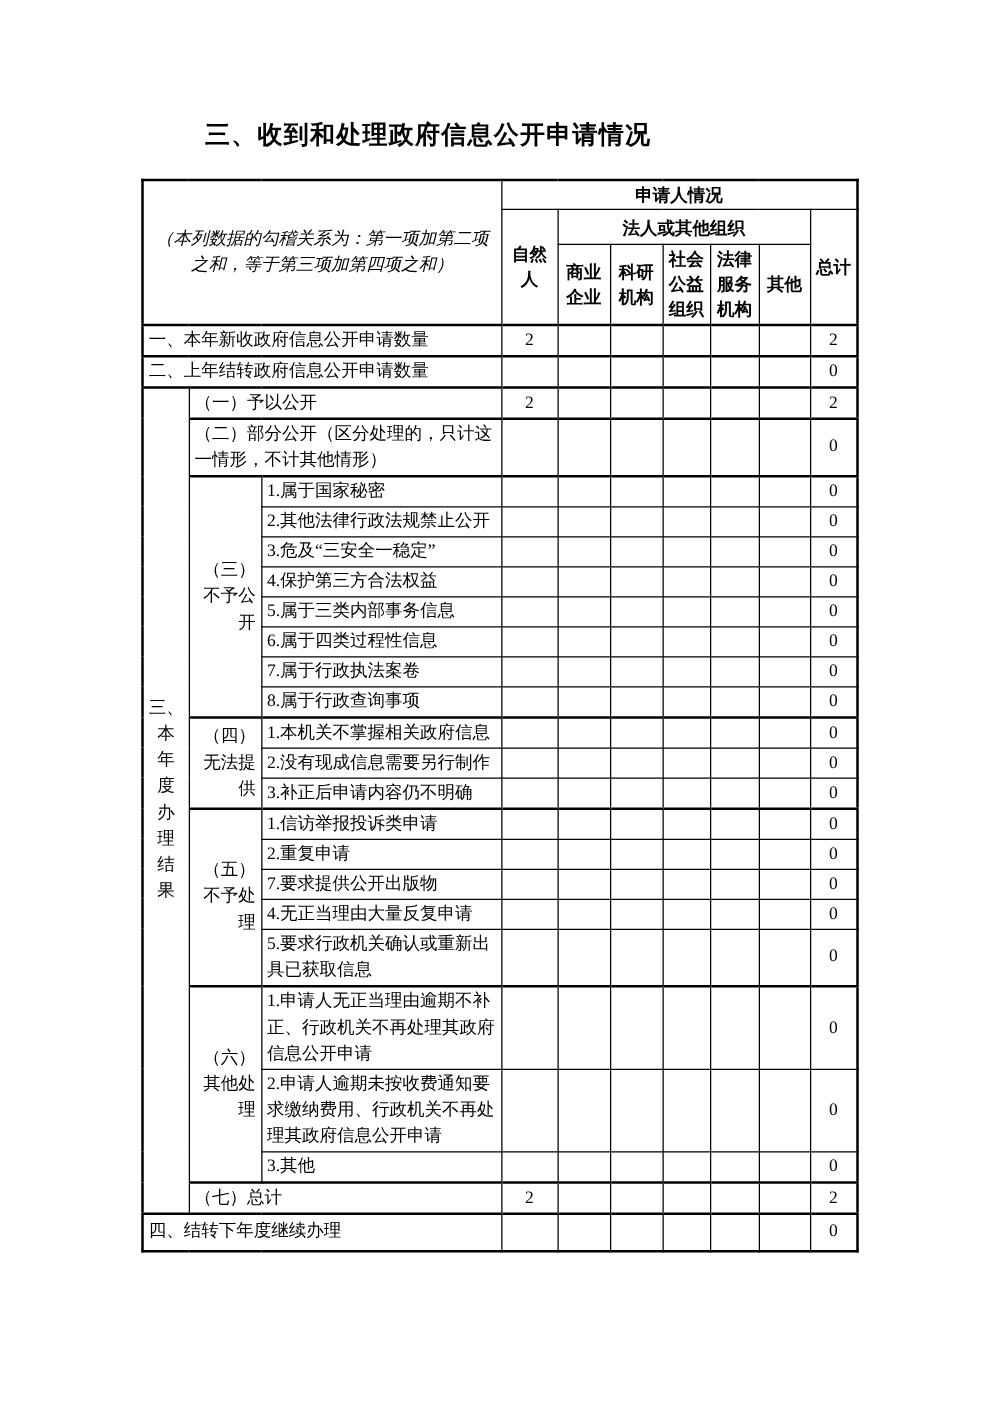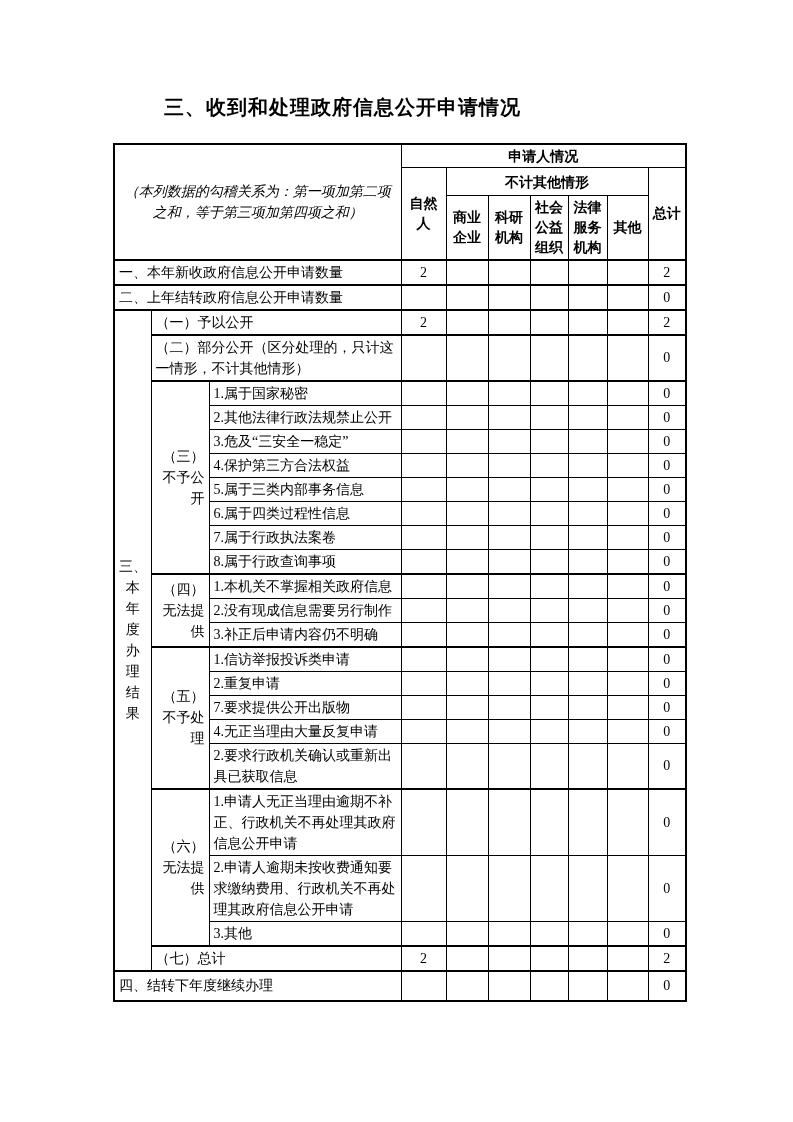--- a/index.html
+++ b/index.html
@@ -62,21 +62,21 @@
         <col style="width:41px">
       <col style="width:38px">
     </colgroup>
     <thead>
       <tr class="hr1">
         <td class="note" rowspan="3" colspan="3">（本列数据的勾稽关系为：第一项加第二项之和，等于第三项加第四项之和）</td>
         <th colspan="7">申请人情况</th>
       </tr>
       <tr class="hr2">
         <th rowspan="2">自然人</th>
-        <th colspan="5">不计其他情形</th>
+        <th colspan="5">法人或其他组织</th>
         <th rowspan="2" class="th-total">总计</th>
       </tr>
       <tr class="hr3">
         <th>商业企业</th>
         <th>科研机构</th>
         <th>社会公益组织</th>
         <th>法律服务机构</th>
         <th>其他</th>
       </tr>
     </thead>
@@ -273,32 +273,32 @@
         <td class="itm">4.无正当理由大量反复申请</td>
       <td class="v"></td>
           <td class="v"></td>
           <td class="v"></td>
           <td class="v"></td>
           <td class="v"></td>
           <td class="v"></td>
           <td class="v">0</td>
         </tr>
       <tr class="h44">
-        <td class="itm">2.要求行政机关确认或重新出具已获取信息</td>
+        <td class="itm">5.要求行政机关确认或重新出具已获取信息</td>
       <td class="v"></td>
           <td class="v"></td>
           <td class="v"></td>
           <td class="v"></td>
           <td class="v"></td>
           <td class="v"></td>
           <td class="v">0</td>
         </tr>
 
       <tr class="tk h64">
-        <td class="grp" rowspan="3">（六）无法提供</td>
+        <td class="grp" rowspan="3">（六）其他处理</td>
         <td class="itm">1.申请人无正当理由逾期不补正、行政机关不再处理其政府信息公开申请</td>
       <td class="v"></td>
           <td class="v"></td>
           <td class="v"></td>
           <td class="v"></td>
           <td class="v"></td>
           <td class="v"></td>
           <td class="v">0</td>
         </tr>
       <tr class="h64">

